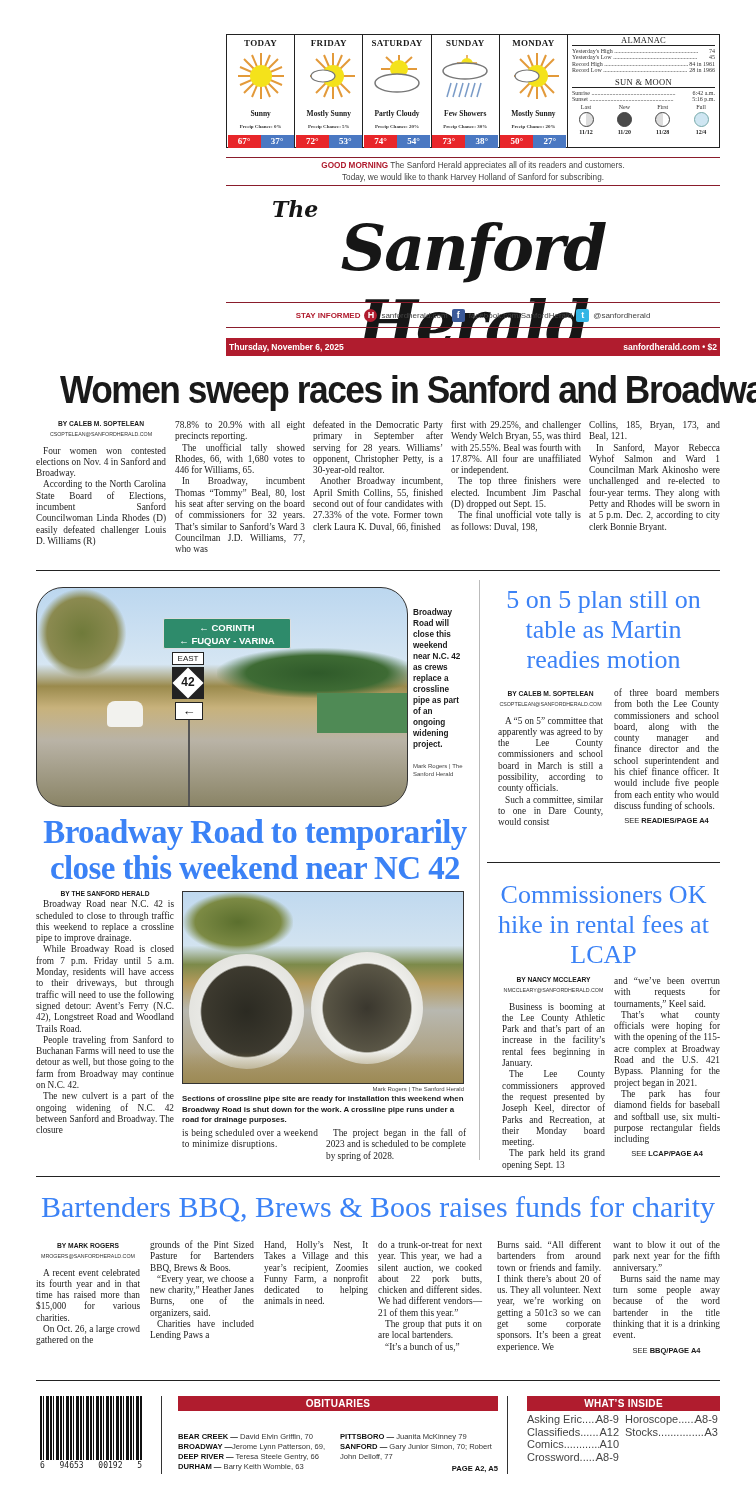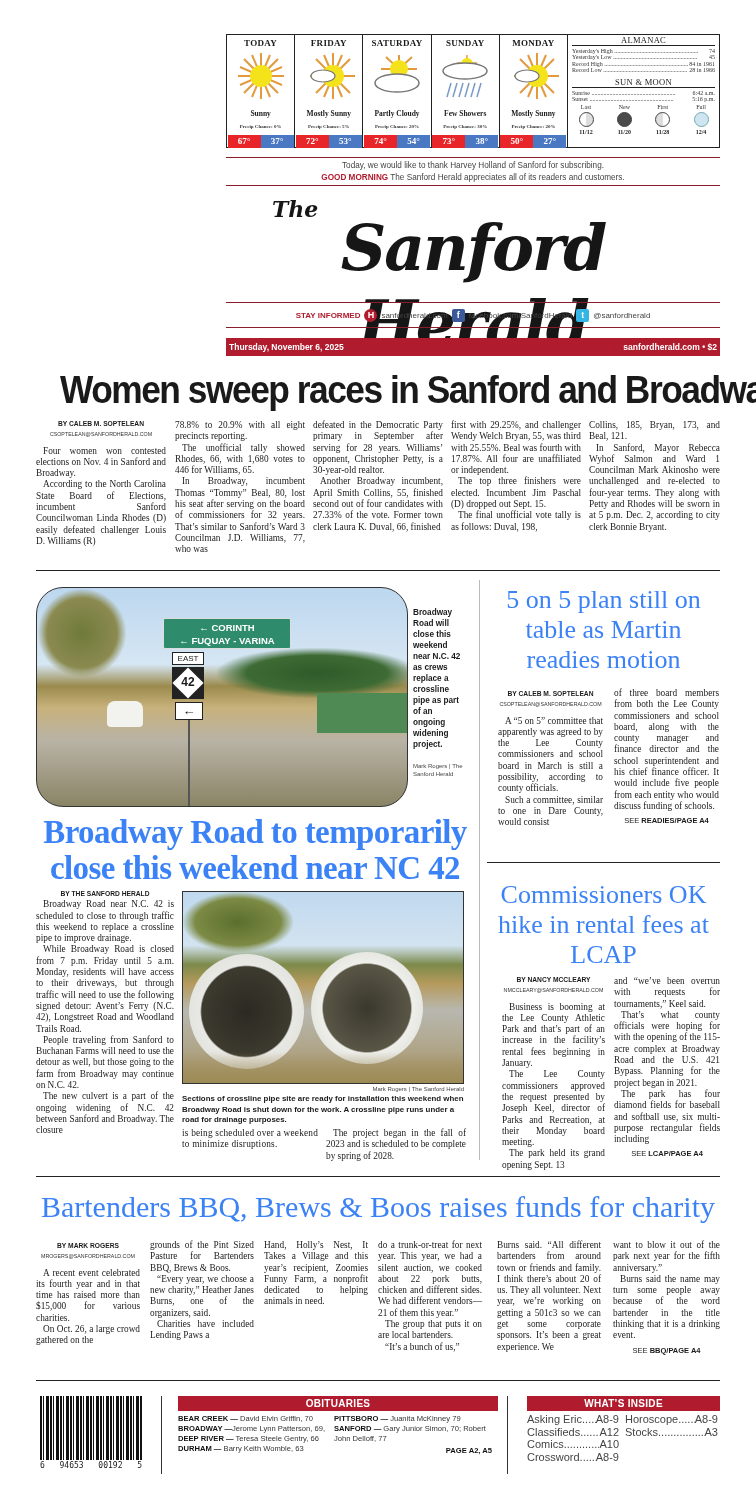--- a/index.html
+++ b/index.html
@@ -239,22 +239,22 @@
       <div class="moon">
           <span class="ml">Full</span>
           <span class="mc" style="background:#cfe6f2;border-color:#7aa;"></span>
           <span class="md">12/4</span>
         </div>
     </div>
   </div>
 </div>
 
 <div class="abs gm sans">
+  <div><b>GOOD MORNING</b> <span>The Sanford Herald appreciates all of its readers and customers.</span></div>
   <div>Today, we would like to thank Harvey Holland of Sanford for subscribing.</div>
-  <div><b>GOOD MORNING</b> <span>The Sanford Herald appreciates all of its readers and customers.</span></div>
 </div>
 
 <div class="abs masthead">
   <span class="the">The</span>
   <div class="name">Sanford Herald</div>
 </div>
 
 <div class="abs stay">
   <b>STAY INFORMED</b>
   <span class="sicon" style="background:#b01c2e;border-radius:50%;">H</span>
@@ -415,21 +415,21 @@
     <span>6</span>
     <span>94653</span>
     <span>00192</span>
     <span>5</span>
   </div>
 </div>
 <div class="abs" style="left:161px; top:1396px; width:1px; height:78px; background:#333;"></div>
 
 <div class="abs" style="left:178px; top:1396px; width:320px;">
   <div class="boxhead">OBITUARIES</div>
-  <div style="display:flex;margin-top:3px;">
+  <div style="display:flex;gap:6px;margin-top:21px;">
     <div style="width:156px;">
       <div class="ob"><b>BEAR CREEK —</b><span> David Elvin Griffin, 70</span></div>
       <div class="ob"><b>BROADWAY —</b><span>Jerome Lynn Patterson, 69,</span></div>
       <div class="ob"><b>DEEP RIVER —</b><span> Teresa Steele Gentry, 66</span></div>
       <div class="ob"><b>DURHAM —</b><span> Barry Keith Womble, 63</span></div>
     </div>
     <div style="width:158px;">
       <div class="ob"><b>PITTSBORO —</b><span> Juanita McKinney 79</span></div>
       <div class="ob"><b>SANFORD —</b><span> Gary Junior Simon, 70; Robert John Delloff, 77</span></div>
       <div class="ob" style="text-align:right;margin-top:2px;"><b>PAGE A2, A5</b></div>

